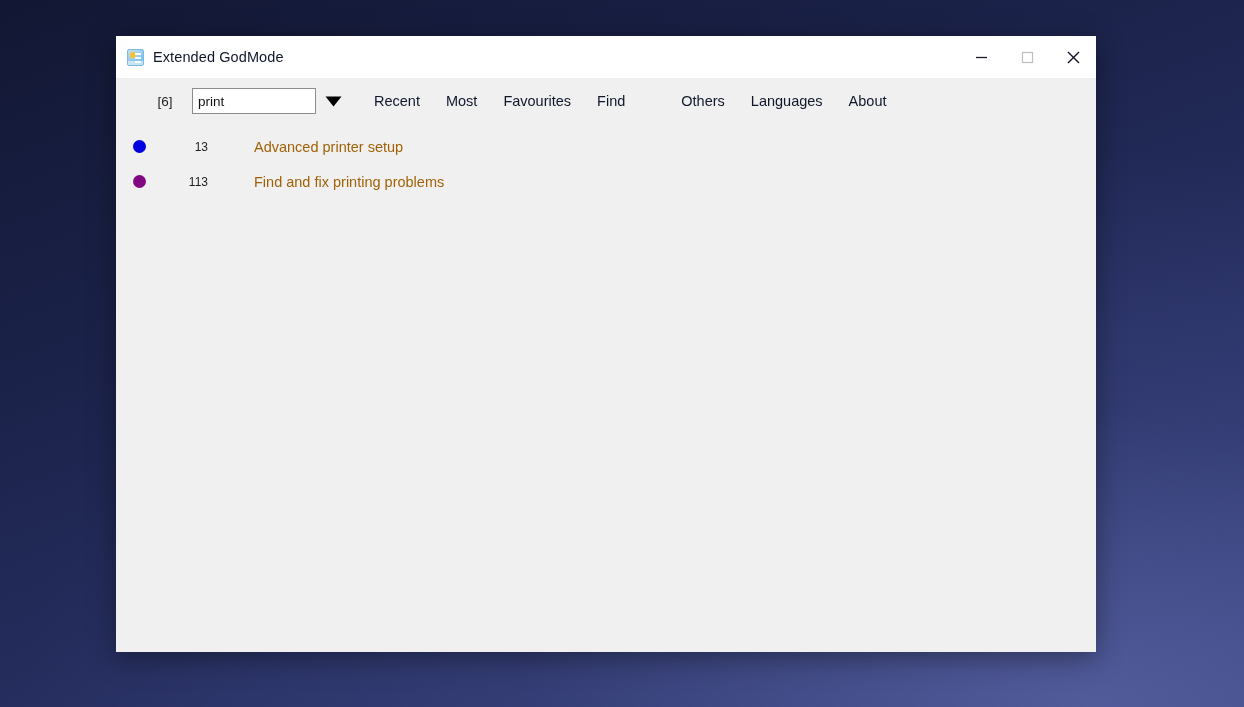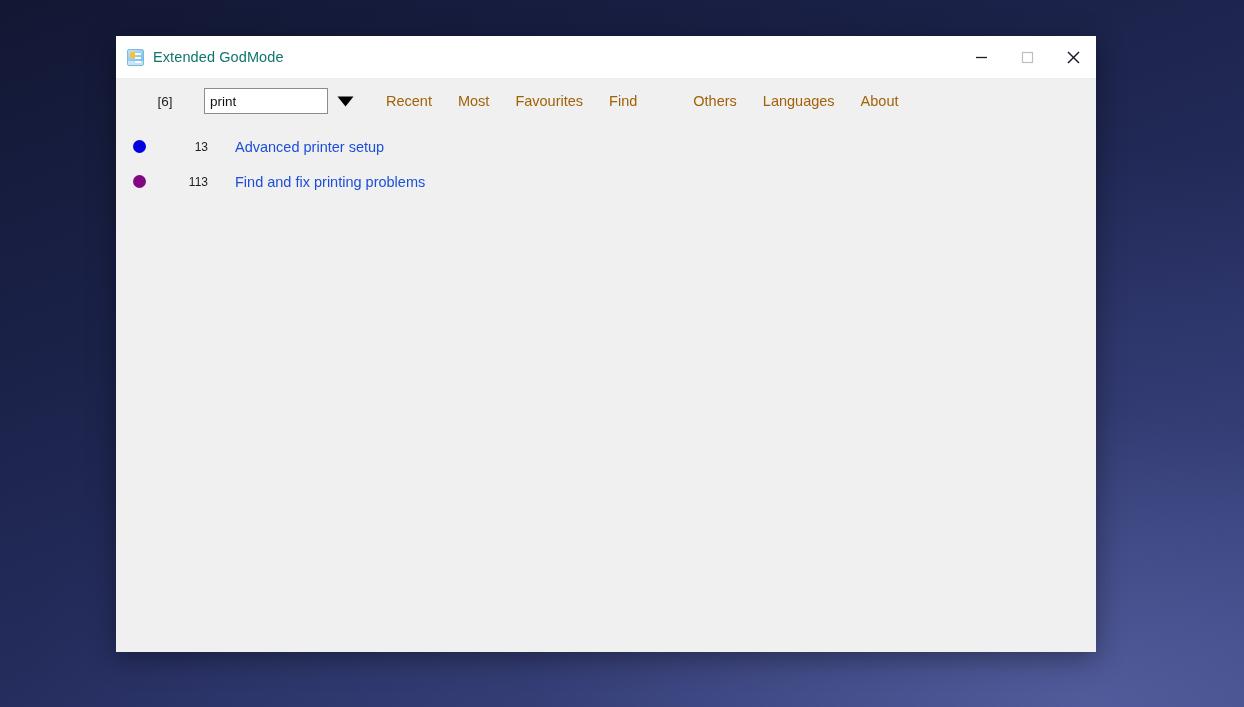--- a/index.html
+++ b/index.html
@@ -75,21 +75,21 @@
   #title-icon .bar2 { right: 2px; top: 7px; width: 6px; }
   #title-icon .bar3 { right: 2px; top: 11px; width: 6px; }
   #title-icon .ground {
     position: absolute;
     left: 0; bottom: 0;
     width: 100%; height: 4px;
     background: rgba(255,255,255,0.55);
   }
   #title-text {
     font-size: 14.5px;
-    color: #0f766e;
+    color: #0f172a;
     letter-spacing: 0.1px;
     white-space: nowrap;
   }
   #titlebar-spacer { flex: 1 1 auto; }
   .winbtn {
     width: 46px;
     height: 42px;
     display: flex;
     align-items: center;
     justify-content: center;
@@ -113,41 +113,41 @@
     font-size: 13.5px;
     color: #1d1d1d;
     width: 54px;
     text-align: center;
     white-space: nowrap;
   }
   #search-input {
     width: 124px;
     height: 26px;
     box-sizing: border-box;
-    margin-left: 12px;
+    margin-left: 0;
     border: 1px solid #8c8c8c;
     background: #ffffff;
     font-family: "Liberation Sans", sans-serif;
     font-size: 13.5px;
     color: #111111;
     padding: 0 0 0 5px;
     outline: none;
     border-radius: 0;
   }
   #dropdown-arrow {
     width: 34px;
     height: 26px;
     display: flex;
     align-items: center;
     justify-content: center;
     cursor: default;
   }
   .menu-item {
     font-size: 14.5px;
-    color: #a16207;
+    color: #0f172a;
     white-space: nowrap;
     padding: 4px 2px;
     cursor: default;
   }
   .menu-gap-sm { width: 22px; flex: 0 0 auto; }
   .menu-gap-lg { width: 52px; flex: 0 0 auto; }
 
   
   #list {
     flex: 1 1 auto;
@@ -177,23 +177,23 @@
   .row .num {
     width: 60px;
     flex: 0 0 auto;
     text-align: right;
     font-size: 12px;
     color: #1d1d1d;
     padding-right: 4px;
     box-sizing: border-box;
   }
   .row .label {
-    margin-left: 23px;
+    margin-left: 42px;
     font-size: 14.5px;
-    color: #1d4ed8;
+    color: #a16207;
     white-space: nowrap;
   }
 </style>
 </head>
 <body>
 
 <div id="desktop">
 
   <div id="window">
 

